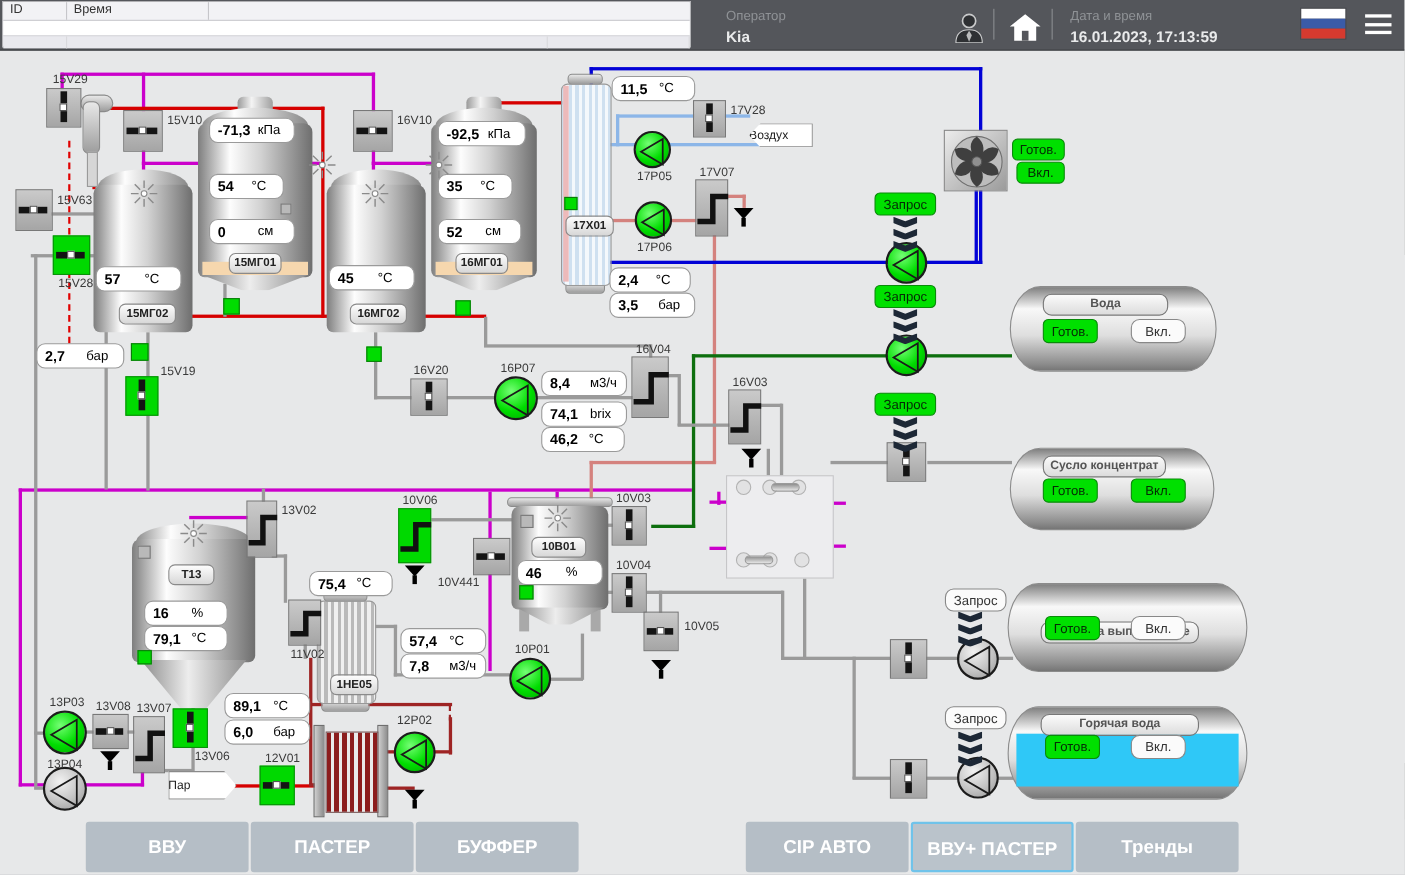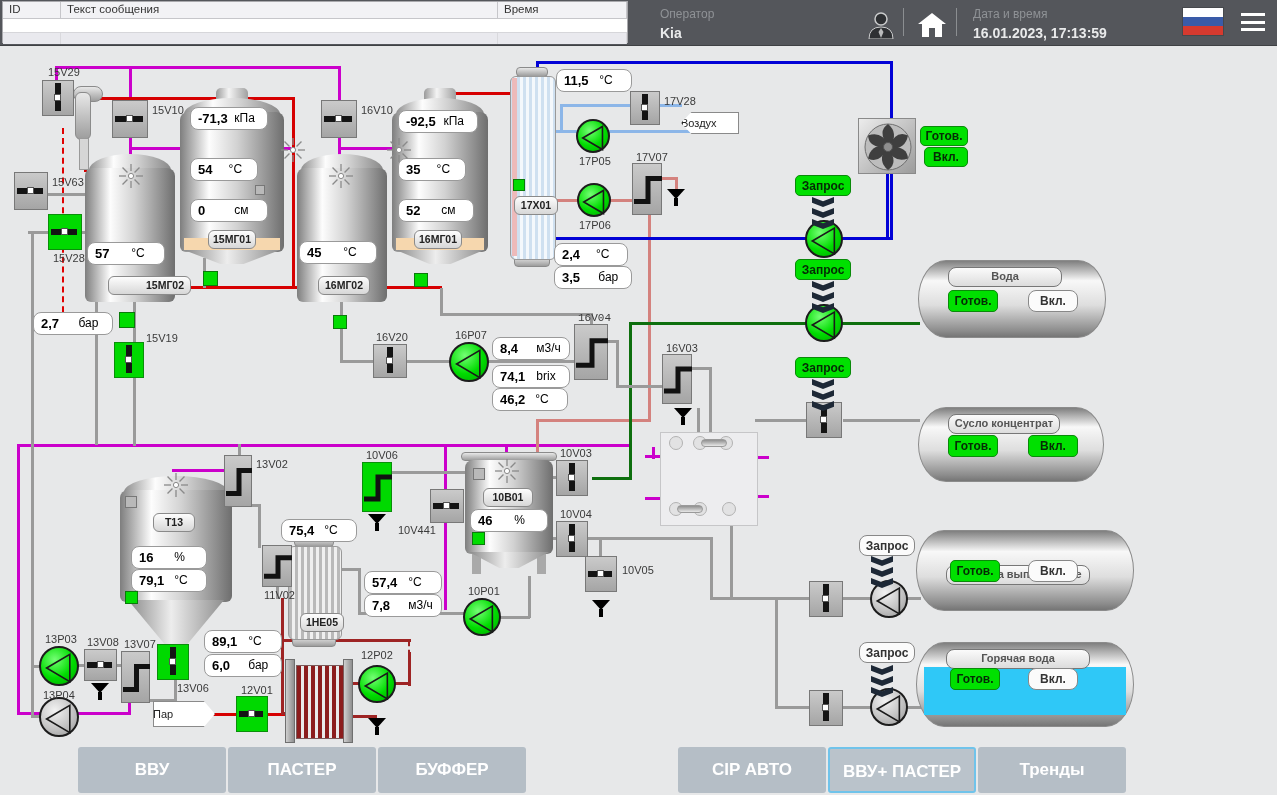--- a/index.html
+++ b/index.html
@@ -35,21 +35,21 @@
   .vdot{position:absolute;width:7px;height:7px;background:#fff;border:1px solid #555;box-sizing:border-box;}
   .pump{position:absolute;border-radius:50%;border:2px solid #1c1c1c;box-sizing:border-box;cursor:pointer;}
   .pump.green{background:radial-gradient(circle at 38% 32%,#74ff74,#00dc00 55%,#00a400);}
   .pump.gray{background:radial-gradient(circle at 38% 32%,#f2f2f2,#c4c4c4 55%,#959595);}
   .display{position:absolute;height:21px;background:#fff;border:1px solid #9a9a9a;border-radius:8px;color:#000;}
   .display .v{position:absolute;left:7px;top:2.5px;font-size:13px;font-weight:bold;}
   .display .u{position:absolute;left:57%;top:3px;font-size:12px;}
   .slabel{position:absolute;font-size:11px;color:#3a3a3a;white-space:nowrap;}
   .tag{position:absolute;height:17px;background:linear-gradient(#fdfdfd,#d7d7d7);border:1px solid #8a8a8a;
        border-radius:6px;font-size:10.5px;font-weight:bold;color:#222;text-align:center;line-height:16px;}
-  .btn{position:absolute;border-radius:5px;text-align:center;font-weight:bold;font-size:12px;cursor:pointer;box-sizing:border-box;}
+  .btn{position:absolute;border-radius:5px;text-align:center;font-weight:normal;font-size:12px;cursor:pointer;box-sizing:border-box;}
   .btn.green{background:#00e000;border:1px solid #0a8a0a;color:#052b05;}
   .btn.plain{background:#fbfbfb;border:1px solid #888;border-radius:8px;color:#333;}
   .chev{position:absolute;width:22px;height:10px;background:#1d2836;
         clip-path:polygon(0 0,50% 42%,100% 0,100% 58%,50% 100%,0 58%);}
   .ind{position:absolute;background:#00dc00;border:1px solid #0a7a0a;box-sizing:border-box;}
   .ind.gray{background:#b9b9b9;border-color:#777;}
   .htank{position:absolute;border-radius:28px/50%;border:1px solid #8b8b8b;
          background:linear-gradient(180deg,#7f7f7f,#f8f8f8 26%,#dedede 58%,#8c8c8c 92%,#757575);box-sizing:border-box;}
   .plateTitle{position:absolute;height:18px;background:linear-gradient(#fbfbfb,#dcdcdc);border:1px solid #777;
          border-radius:8px;font-size:11px;font-weight:bold;color:#555;text-align:center;line-height:17px;}
@@ -80,21 +80,20 @@
 </style>
 </head>
 <body>
 
 <div id="root">
 
   <div id="topbar">
     <div id="alarm-table">
       <div class="at-head">
         <div style="width:58px">ID</div>
-        <div style="width:437px">Текст сообщения</div>
         <div style="width:129px">Время</div>
       </div>
       <div class="at-row"></div>
       <div class="at-foot">
         <div style="width:58px"></div>
           <div style="width:437px"></div>
           <div style="width:129px"></div>
       </div>
     </div>
     <div class="tb-label" style="left:660px;top:7px">Оператор</div>
@@ -315,21 +314,21 @@
       </div>
       <div class="slabel" style="left: 146px; top: 332px;">15V19</div>
       <div class="valve" style="left: 373px; top: 344px; width: 34px; height: 34px;">
         <div class="vbar" style="left: 13px; top: 2px; width: 6px; height: 26px;"></div>
         <div class="vdot" style="left: 12px; top: 12px;"></div>
       </div>
       <div class="slabel" style="left: 376px; top: 331px;">16V20</div>
       <div class="valve" style="left: 574px; top: 324px; width: 34px; height: 56px;"><svg width="34" height="56">
           <polyline points="1,40.32 17,40.32 17,15.680000000000001 33,15.680000000000001" fill="none" stroke="#111" stroke-width="5"></polyline>
         </svg></div>
-      <div class="slabel" style="left: 578px; top: 312px; font-family: Liberation Mono, monospace;">16V04</div>
+      <div class="slabel" style="left: 578px; top: 312px;">16V04</div>
       <div class="valve" style="left: 662px; top: 354px; width: 30px; height: 50px;"><svg width="30" height="50">
           <polyline points="1,36 15,36 15,14.000000000000002 29,14.000000000000002" fill="none" stroke="#111" stroke-width="5"></polyline>
         </svg></div>
       <div class="slabel" style="left: 666px; top: 342px;">16V03</div>
       <div class="valve" style="left: 630px; top: 91px; width: 30px; height: 34px;">
         <div class="vbar" style="left: 11px; top: 2px; width: 6px; height: 26px;"></div>
         <div class="vdot" style="left: 10px; top: 12px;"></div>
       </div>
       <div class="slabel" style="left: 664px; top: 95px;">17V28</div>
       <div class="valve" style="left: 632px; top: 163px; width: 30px; height: 52px;"><svg width="30" height="52">
@@ -541,21 +540,21 @@
       </div>
       <div class="display" style="left: 928px; top: 691px; width: 78px;">
         <div class="v">63,6</div>
         <div class="u">%</div>
       </div>
       <div class="display" style="left: 1008px; top: 691px; width: 78px;">
         <div class="v">74,0</div>
         <div class="u">°C</div>
       </div>
       <div class="tag" style="left: 208px; top: 230px; width: 46px;">15МГ01</div>
-      <div class="tag" style="left: 108px; top: 276px; width: 50px; padding-left: 31px;">15МГ02</div>
+      <div class="tag" style="left: 108px; top: 276px; width: 50px;">15МГ02</div>
       <div class="tag" style="left: 414px; top: 230px; width: 46px;">16МГ01</div>
       <div class="tag" style="left: 318px; top: 276px; width: 50px;">16МГ02</div>
       <div class="tag" style="left: 514px; top: 196px; width: 42px;">17X01</div>
       <div class="tag" style="left: 153px; top: 513px; width: 40px;">T13</div>
       <div class="tag" style="left: 300px; top: 613px; width: 42px;">1HE05</div>
       <div class="tag" style="left: 483px; top: 488px; width: 48px;">10B01</div>
       <div class="flagTag" style="left: 681px; top: 112px; width: 58px; height: 22px; line-height: 22px; clip-path: polygon(18% 0px, 100% 0px, 100% 100%, 18% 100%, 0px 50%); border: none; box-shadow: rgb(138, 138, 138) 0px 0px 0px 1px inset;">Воздух</div>
       <div class="flagTag" style="left: 153px; top: 701px; width: 62px; height: 26px; line-height: 26px; clip-path: polygon(0px 0px, 82% 0px, 100% 50%, 82% 100%, 0px 100%); border: none; box-shadow: rgb(138, 138, 138) 0px 0px 0px 1px inset;">Пар</div>
       <div class="btn green" style="left: 795px; top: 175px; width: 56px; height: 21px; line-height: 20px;">Запрос</div>
       <div class="btn green" style="left: 795px; top: 259px; width: 56px; height: 21px; line-height: 20px;">Запрос</div>

